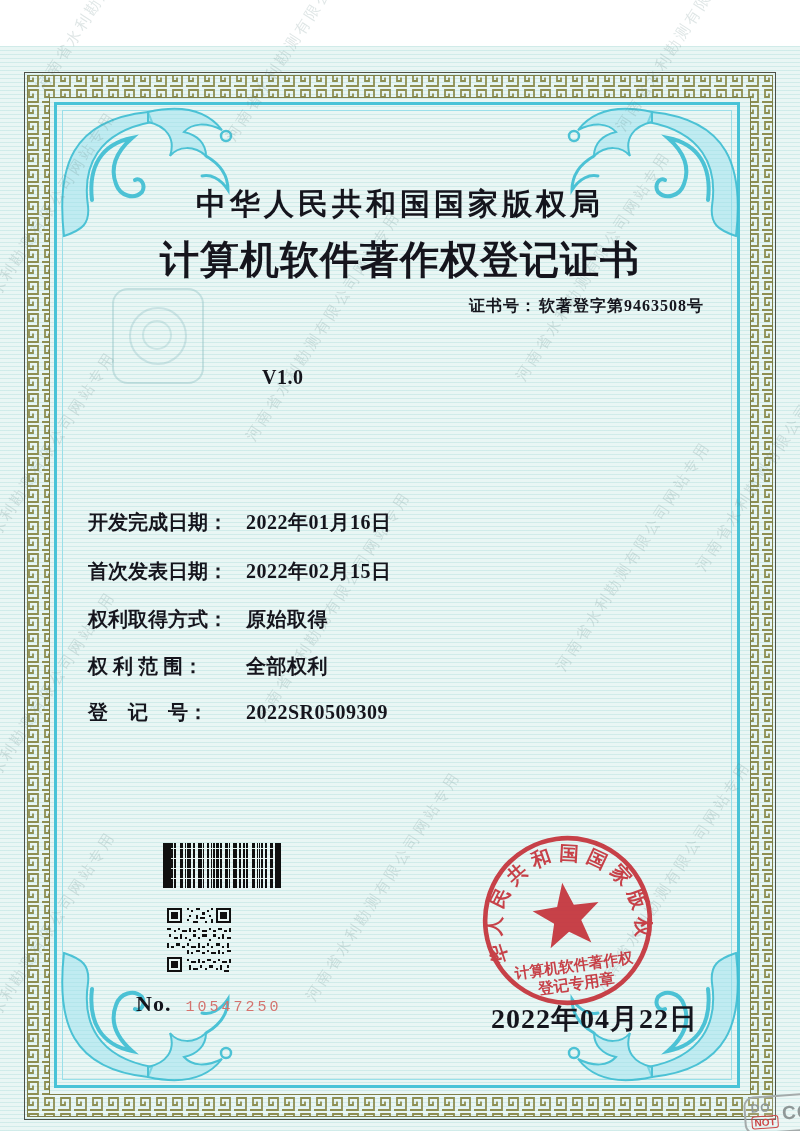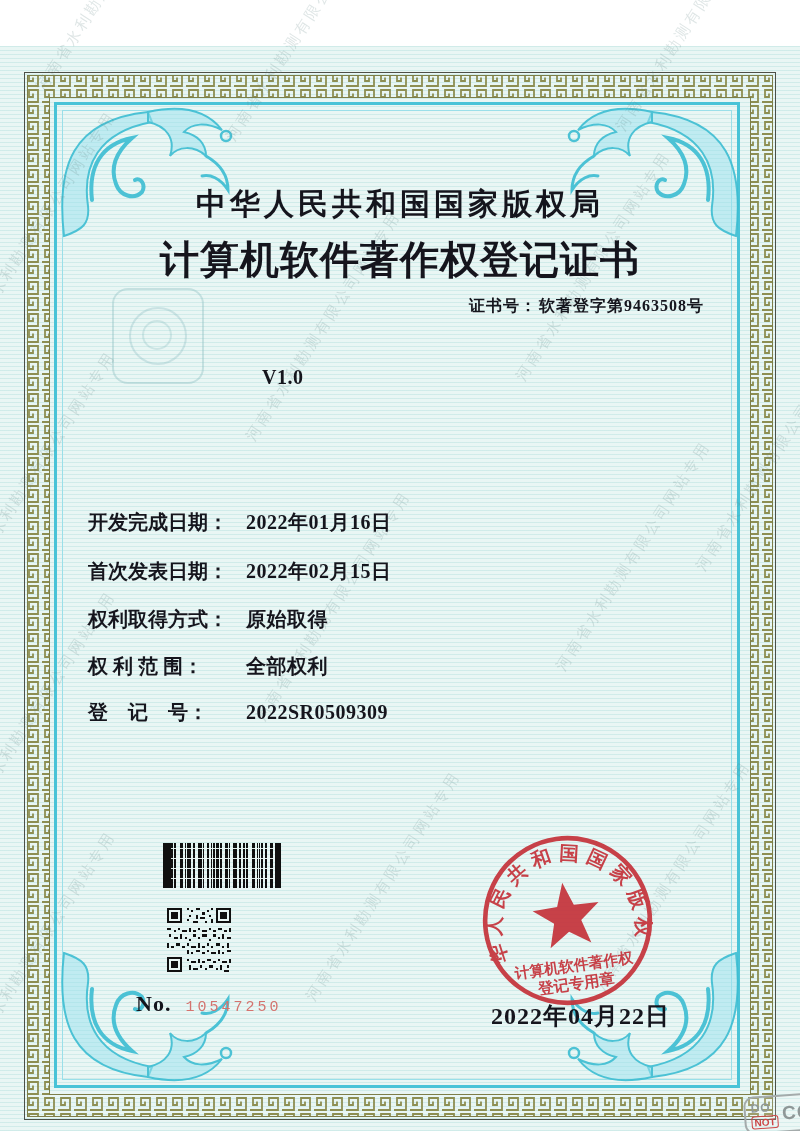--- a/index.html
+++ b/index.html
@@ -103,21 +103,21 @@
   .serial .no{font-weight:700;letter-spacing:1px;}
   .serial .num{
     font-family:"Liberation Mono","DejaVu Sans Mono",monospace;
     color:#d4736e;letter-spacing:3px;margin-left:14px;font-size:15px;
   }
 
   
   .seal{position:absolute;left:480px;top:833px;z-index:6;transform:rotate(-8deg);opacity:.93;}
   .issue-date{
     position:absolute;left:491px;top:1000px;z-index:5;
-    font-size:24px;font-weight:700;letter-spacing:1px;
+    font-size:28px;font-weight:700;letter-spacing:1px;
   }
 
   
   .copy-stamp{
     position:absolute;left:744px;top:1094px;width:92px;height:38px;z-index:7;
     border:2px solid #a4abab;border-radius:10px;transform:rotate(-4deg);
     display:flex;align-items:center;padding:2px 5px;box-sizing:border-box;
     background:rgba(255,255,255,0.15);
     font-family:"Liberation Sans","DejaVu Sans",sans-serif;color:#8f9898;
   }

